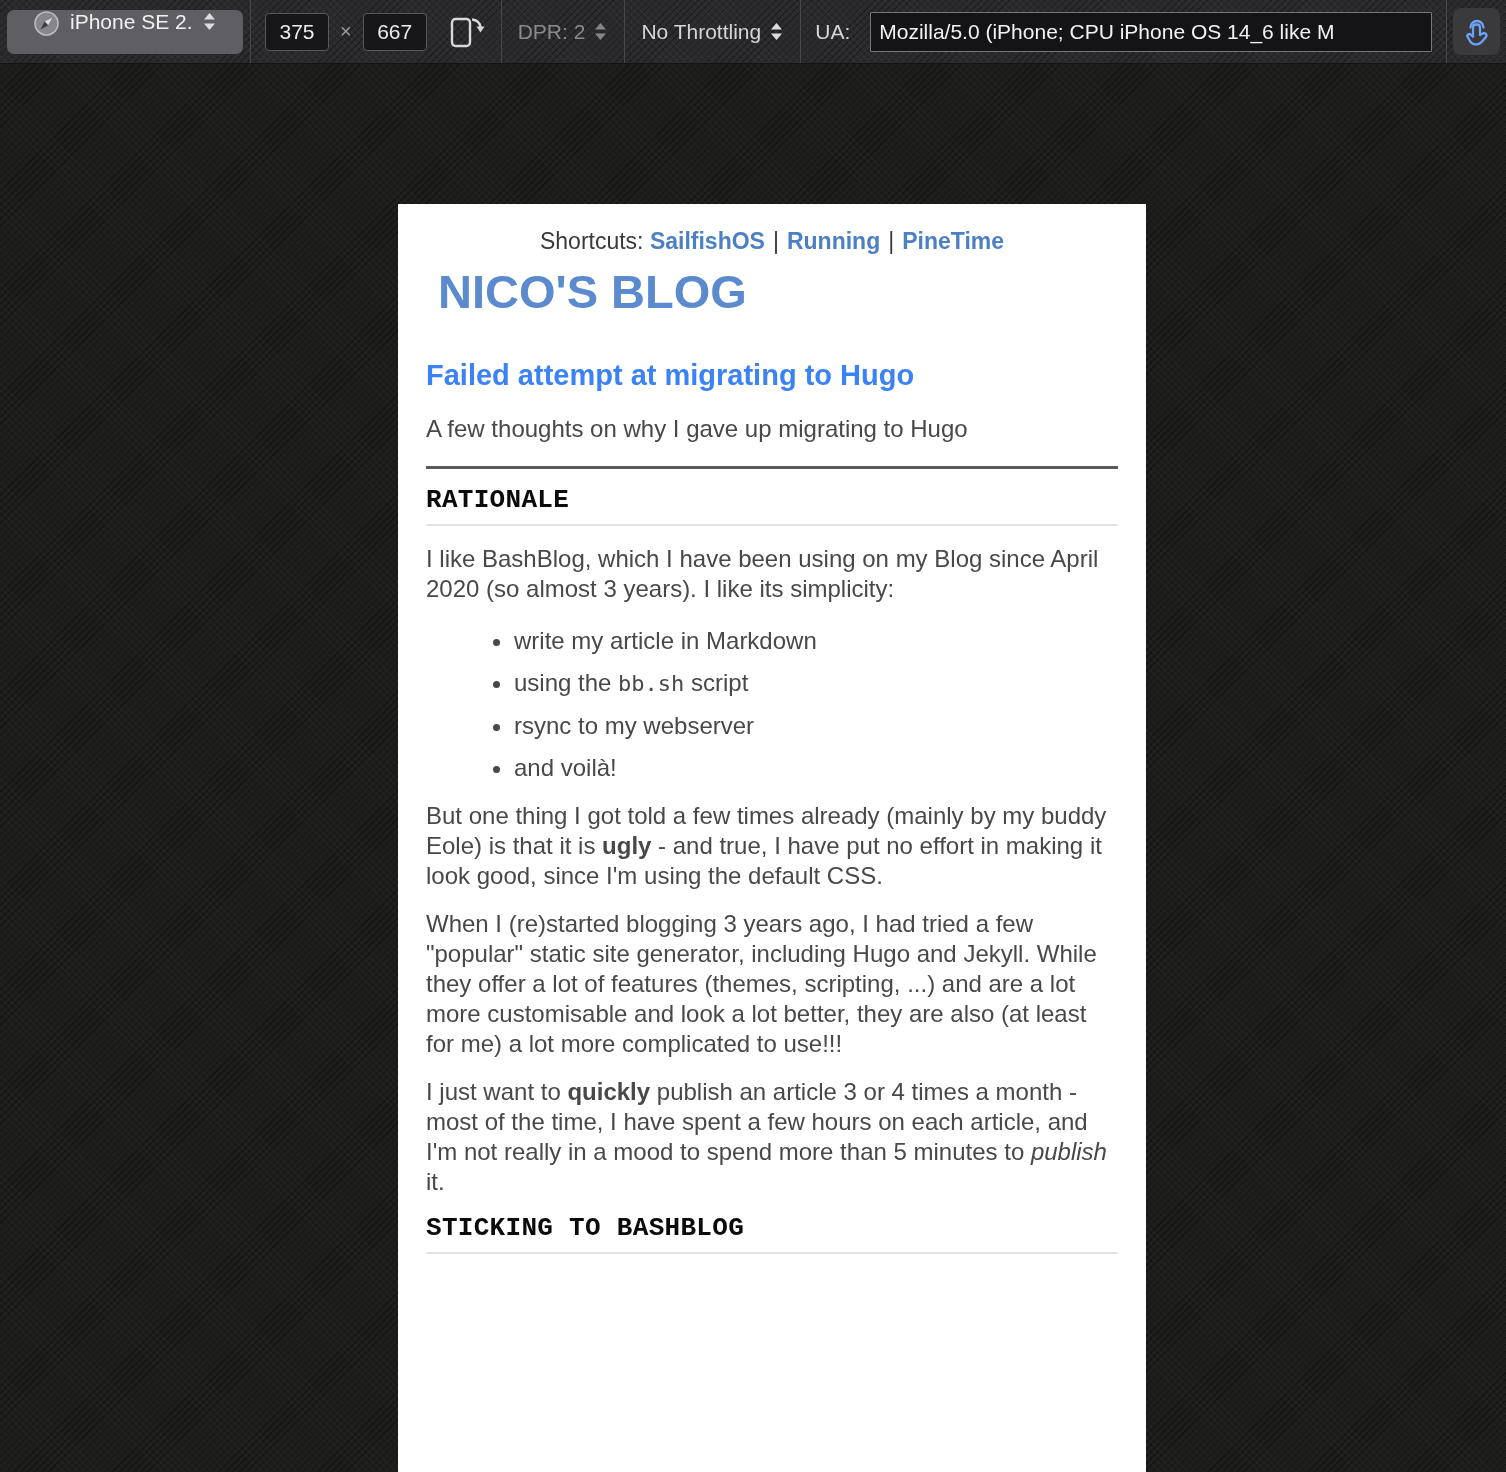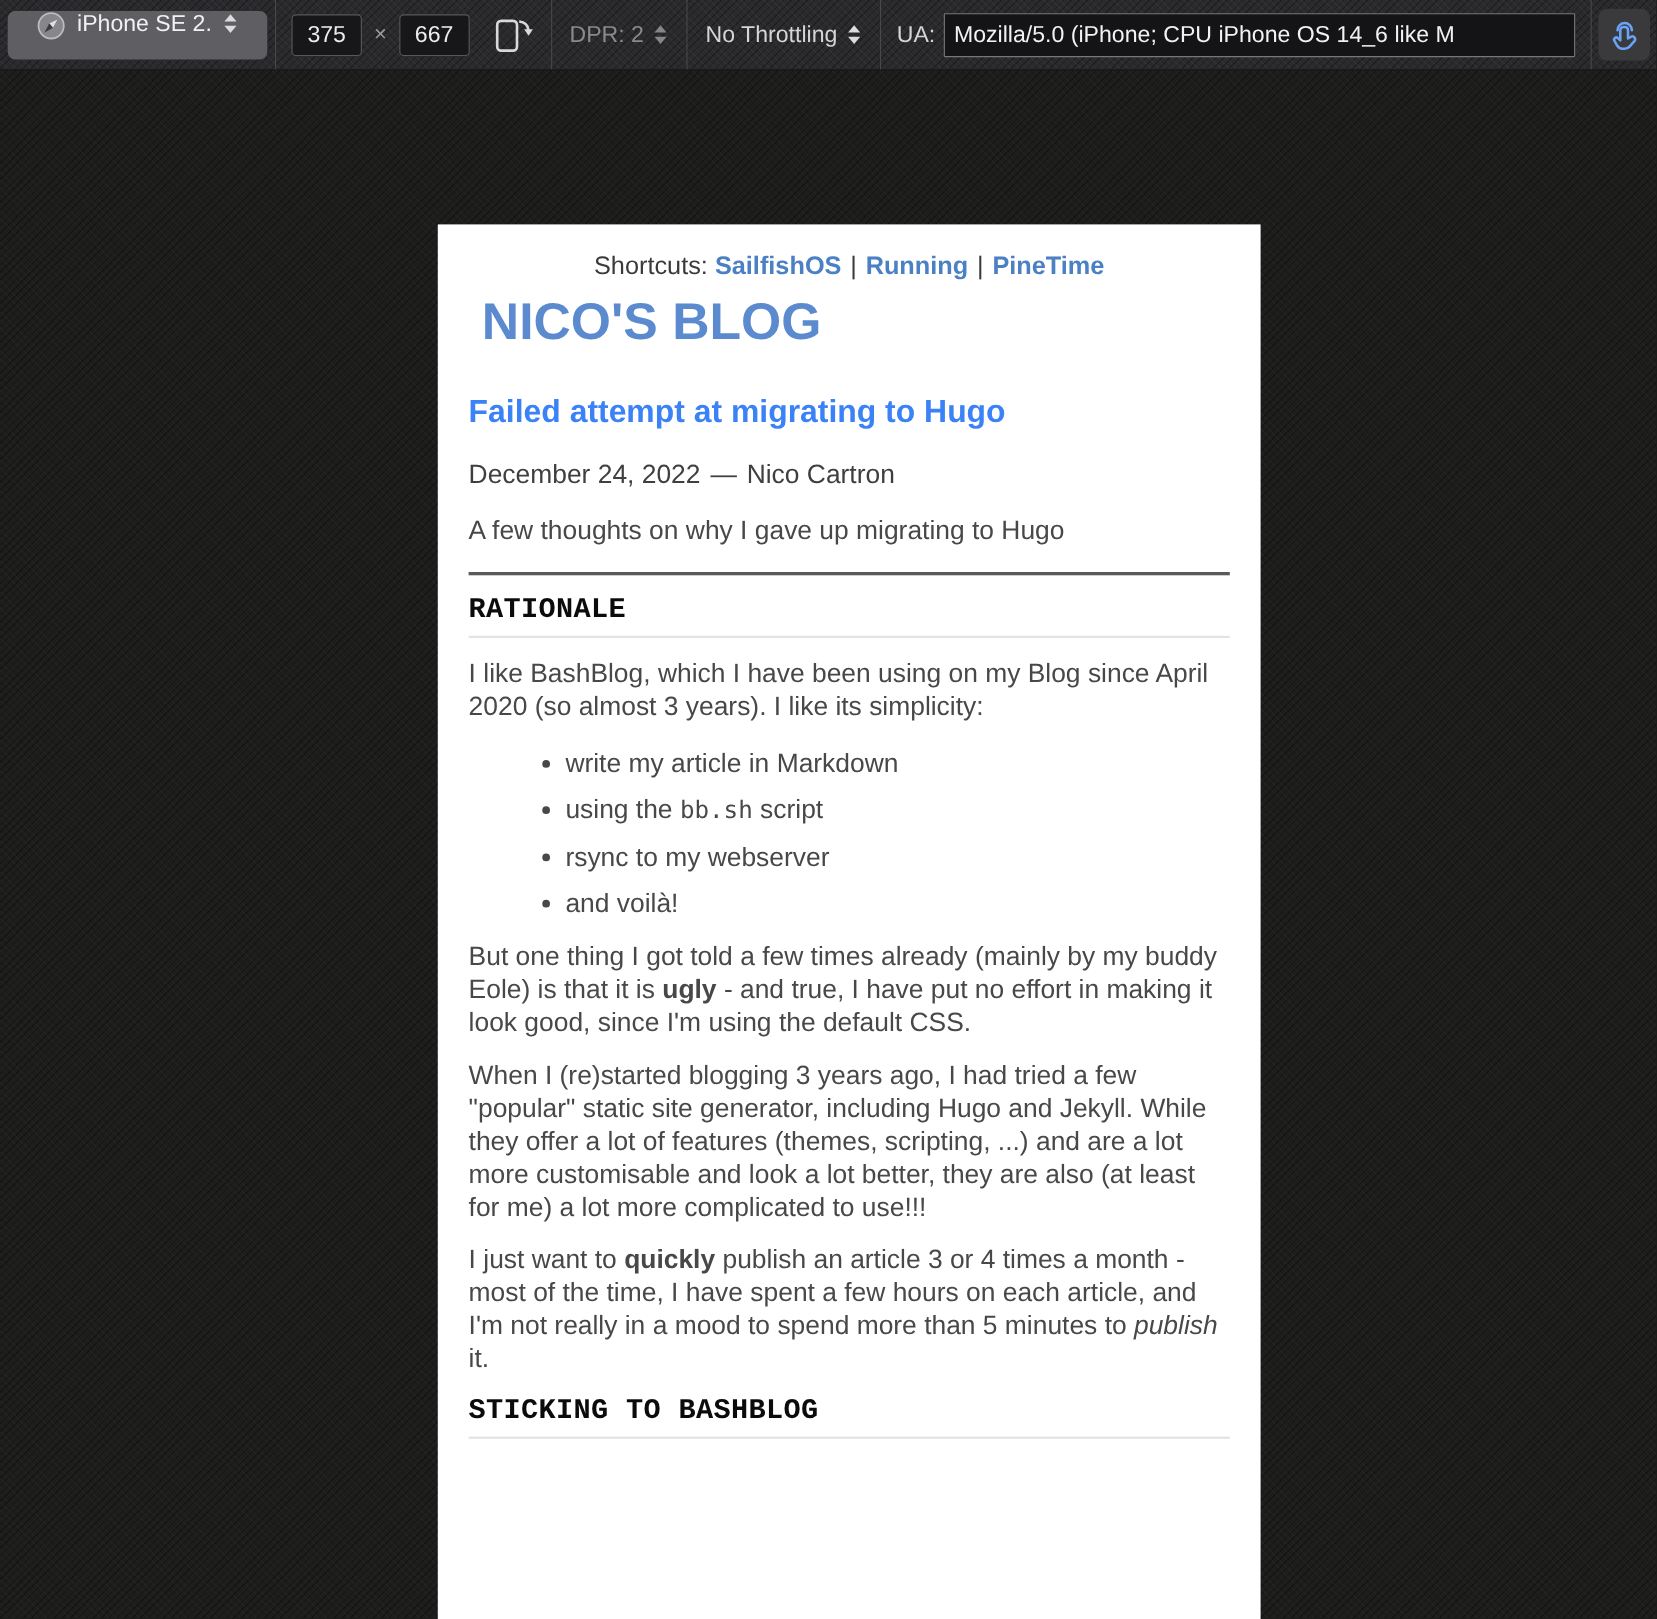--- a/index.html
+++ b/index.html
@@ -35,21 +35,21 @@
     display:flex;align-items:center;justify-content:center;
   }
   .times{color:#9b9b9f;font-size:20px;margin:0 11px;}
   .rotate-btn{background:none;border:none;margin-left:18px;padding:0;cursor:pointer;display:flex;}
   .tb-text{font-size:21px;white-space:nowrap;}
   .muted-text{color:#8a8a8e;}
   .light-text{color:#d5d5d7;}
   .g-dims{padding:0 14px;}
   .g-dpr{padding:0 16px;gap:8px;}
   .g-throttle{padding:0 16px;gap:8px;}
-  .g-ua{flex:1 1 auto;padding:0 14px;gap:8px;min-width:0;}
+  .g-ua{flex:1 1 auto;padding:0 14px;gap:20px;min-width:0;}
   .ua-input{
     flex:1;height:40px;box-sizing:border-box;background:#141416;
     border:1px solid #77777b;color:#f2f2f4;font-size:21px;
     font-family:"Liberation Sans",sans-serif;padding:0 8px;border-radius:1px;
     white-space:nowrap;overflow:hidden;min-width:0;
   }
   .touch-btn{
     margin:0 6px;width:47px;height:47px;border:none;border-radius:8px;
     background:#3a3a3d;display:flex;align-items:center;justify-content:center;cursor:pointer;
   }
@@ -181,21 +181,20 @@
     <div class="shortcuts">
       <span>Shortcuts:</span>
       <span> </span>
       <a class="lnk">SailfishOS</a><span class="pipe">|</span><a class="lnk">Running</a><span class="pipe">|</span><a class="lnk">PineTime</a>
     </div>
 
     <h1 class="site-title">NICO'S BLOG</h1>
 
     <h2 class="post-title">Failed attempt at migrating to Hugo</h2>
 
-    <p class="byline"><span>December 24, 2022</span><span class="dash">—</span><span>Nico Cartron</span></p>
 
     <p class="intro">A few thoughts on why I gave up migrating to Hugo</p>
 
     <hr class="rule">
 
     <h3 class="sec">RATIONALE</h3>
 
     <p class="body">I like BashBlog, which I have been using on my Blog since April 2020 (so almost 3 years). I like its simplicity:</p>
 
     <ul class="feat">

